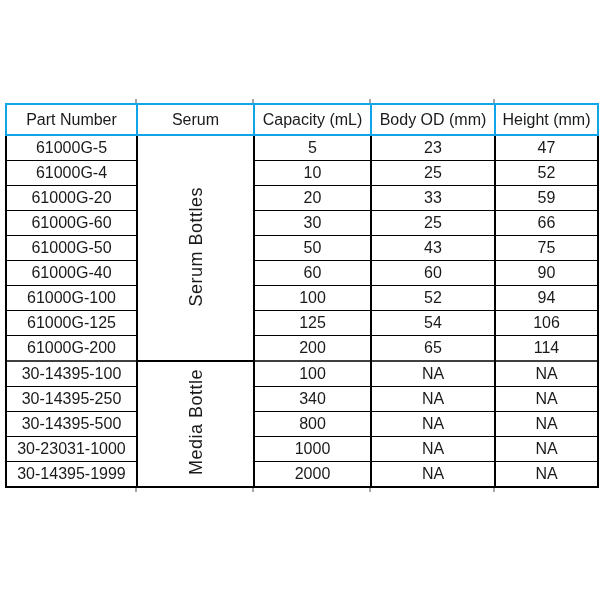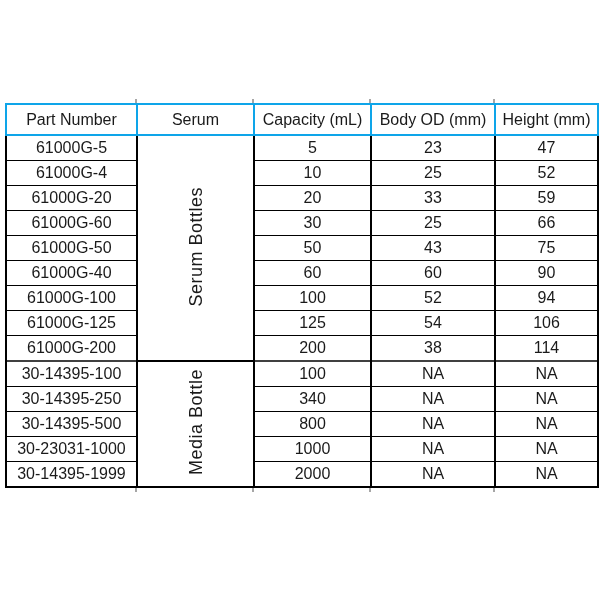--- a/index.html
+++ b/index.html
@@ -153,21 +153,21 @@
         </tr>
         <tr>
           <td>61000G-125</td>
           <td>125</td>
           <td>54</td>
           <td>106</td>
         </tr>
         <tr>
           <td>61000G-200</td>
           <td>200</td>
-          <td>38</td>
+          <td>65</td>
           <td>114</td>
         </tr>
         <tr class="group-start">
           <td>30-14395-100</td>
           <td class="name-cell" rowspan="5"><span class="vertical-label">Media Bottle</span></td>
           <td>100</td>
           <td>NA</td>
           <td>NA</td>
         </tr>
         <tr>

